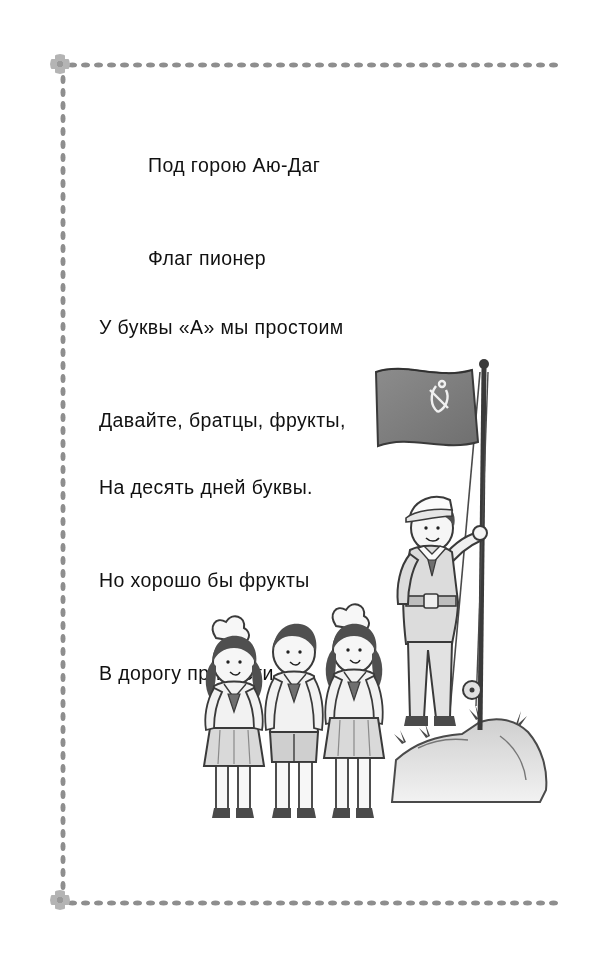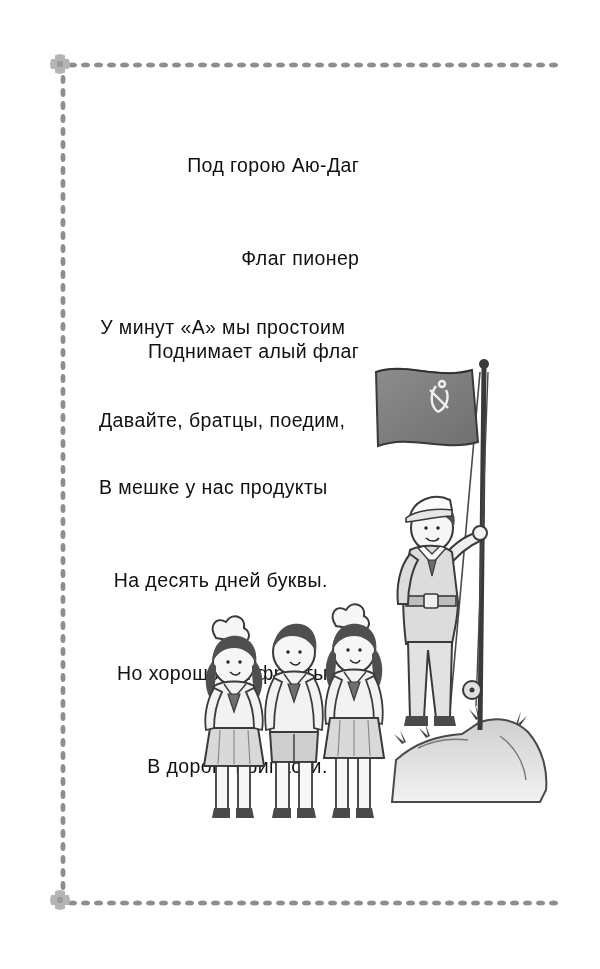--- a/index.html
+++ b/index.html
@@ -80,21 +80,21 @@
     font-size: 19.5px;
     line-height: 31px;
     letter-spacing: 0.4px;
     white-space: pre;
     color: #111;
   }
   .stanza-1 { left: 148px; top: 88px; }
   .stanza-2 { left: 99px; top: 250px; }
   .stanza-3 { left: 99px; top: 410px; }
 
-  .stanza .line { display: block; text-align: right; }
+  .stanza .line { display: block; }
 
   
   .illustration {
     position: absolute;
     left: 180px;
     top: 350px;
     width: 380px;
     height: 500px;
   }
   .illustration svg { display: block; }
@@ -252,30 +252,28 @@
       <span class="dot-v" style="top: 806px; background: rgb(142, 142, 142);"></span>
       <span class="dot-v" style="top: 819px; background: rgb(142, 142, 142);"></span>
       <span class="dot-v" style="top: 832px; background: rgb(142, 142, 142);"></span>
     </div>
   <div class="corner-orn corner-tl"></div>
   <div class="corner-orn corner-bl"></div>
 
   <div class="stanza stanza-1">
     <span class="line">Под горою Аю-Даг</span>
     <span class="line">Флаг пионер</span>
-    <span class="line">Поднимает алый флаг</span>
   </div>
 
   <div class="stanza stanza-2">
-    <span class="line">У минут «А» мы простоим</span>
-    <span class="line">Давайте, братцы, поедим,</span>
+    <span class="line">У буквы «А» мы простоим</span>
+    <span class="line">Давайте, братцы, фрукты,</span>
   </div>
 
   <div class="stanza stanza-3">
-    <span class="line">В мешке у нас продукты</span>
     <span class="line">На десять дней буквы.</span>
     <span class="line">Но хорошо бы фрукты</span>
     <span class="line">В дорогу припасти.</span>
   </div>
 
   <div class="illustration">
     <svg width="380" height="500" viewBox="0 0 380 500" xmlns="http://www.w3.org/2000/svg">
       <defs>
         <linearGradient id="rockg" x1="0" y1="0" x2="0" y2="1">
           <stop offset="0%" stop-color="#cfcfcf"></stop>

